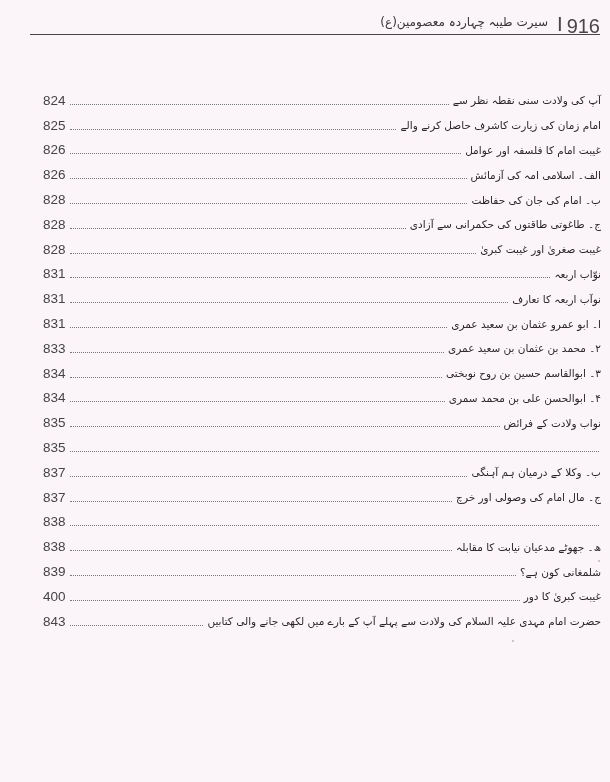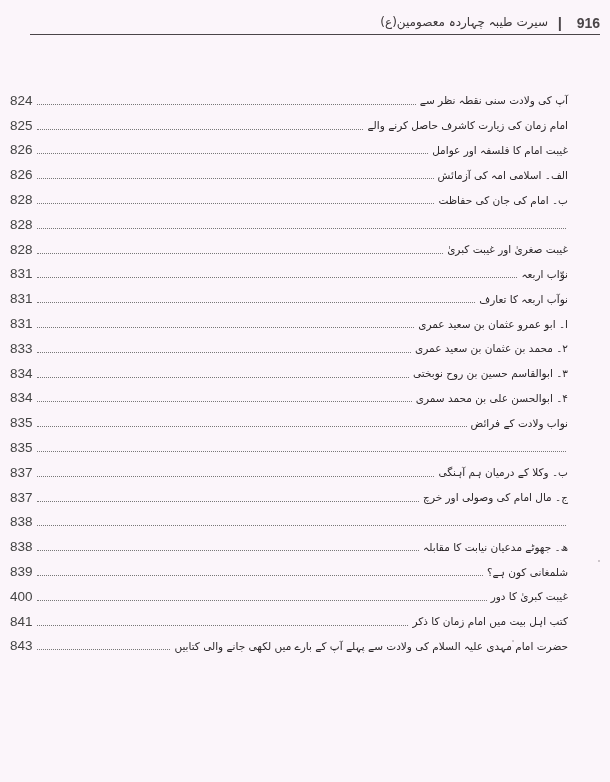--- a/index.html
+++ b/index.html
@@ -21,22 +21,22 @@
       left: 30px;
       width: 570px;
       height: 22px;
       border-bottom: 1.5px solid #4a4548;
     }
     .header-page {
       position: absolute;
       right: 0px;
       top: 3px;
       font-family: "Liberation Sans", sans-serif;
-      font-weight: bold;
-      font-size: 14px;
+      font-weight: normal;
+      font-size: 20px;
       color: #4a4548;
     }
     .header-sep {
       position: absolute;
       right: 38px;
       top: 2px;
       font-family: "Liberation Sans", sans-serif;
       font-weight: bold;
       font-size: 15px;
       color: #4a4548;
@@ -45,21 +45,21 @@
       position: absolute;
       right: 52px;
       top: 3px;
       font-size: 12px;
       direction: rtl;
       color: #3a3537;
     }
     .toc {
       position: absolute;
       top: 88px;
-      left: 10px;
+      left: 43px;
       width: 560px;
       text-align: center;
     }
     .row {
       position: relative;
       height: 24.8px;
       display: flex;
       align-items: center;
       direction: ltr;
     }
@@ -125,20 +125,21 @@
       <span class="entry-text">الف۔ اسلامی امہ کی آزمائش</span>
     </div>
     <div class="row">
       <span class="page-num">828</span>
       <span class="leader"></span>
       <span class="entry-text">ب۔ امام کی جان کی حفاظت</span>
     </div>
     <div class="row">
       <span class="page-num">828</span>
       <span class="leader"></span>
+      <span class="entry-text">ج۔ طاغوتی طاقتوں کی حکمرانی سے آزادی</span>
     </div>
     <div class="row">
       <span class="page-num">828</span>
       <span class="leader"></span>
       <span class="entry-text">غیبت صغریٰ اور غیبت کبریٰ</span>
     </div>
     <div class="row">
       <span class="page-num">831</span>
       <span class="leader"></span>
       <span class="entry-text">نوّاب اربعہ</span>
@@ -198,25 +199,20 @@
     </div>
     <div class="row">
       <span class="page-num">839</span>
       <span class="leader"></span>
       <span class="entry-text">شلمغانی کون ہے؟</span>
     </div>
     <div class="row">
       <span class="page-num">400</span>
       <span class="leader"></span>
       <span class="entry-text">غیبت کبریٰ کا دور</span>
-    </div>
-    <div class="row">
-      <span class="page-num">841</span>
-      <span class="leader"></span>
-      <span class="entry-text">کتب اہل بیت میں امام زمان کا ذکر</span>
     </div>
     <div class="row">
       <span class="page-num">843</span>
       <span class="leader"></span>
       <span class="entry-text">حضرت امام مہدی علیہ السلام کی ولادت سے پہلے آپ کے بارے میں لکھی جانے والی کتابیں</span>
     </div>
   </div>
 
 <div class="scan-speck" style="left:512px; top:640px;"></div>
 <div class="scan-speck" style="left:598px; top:560px;"></div>

